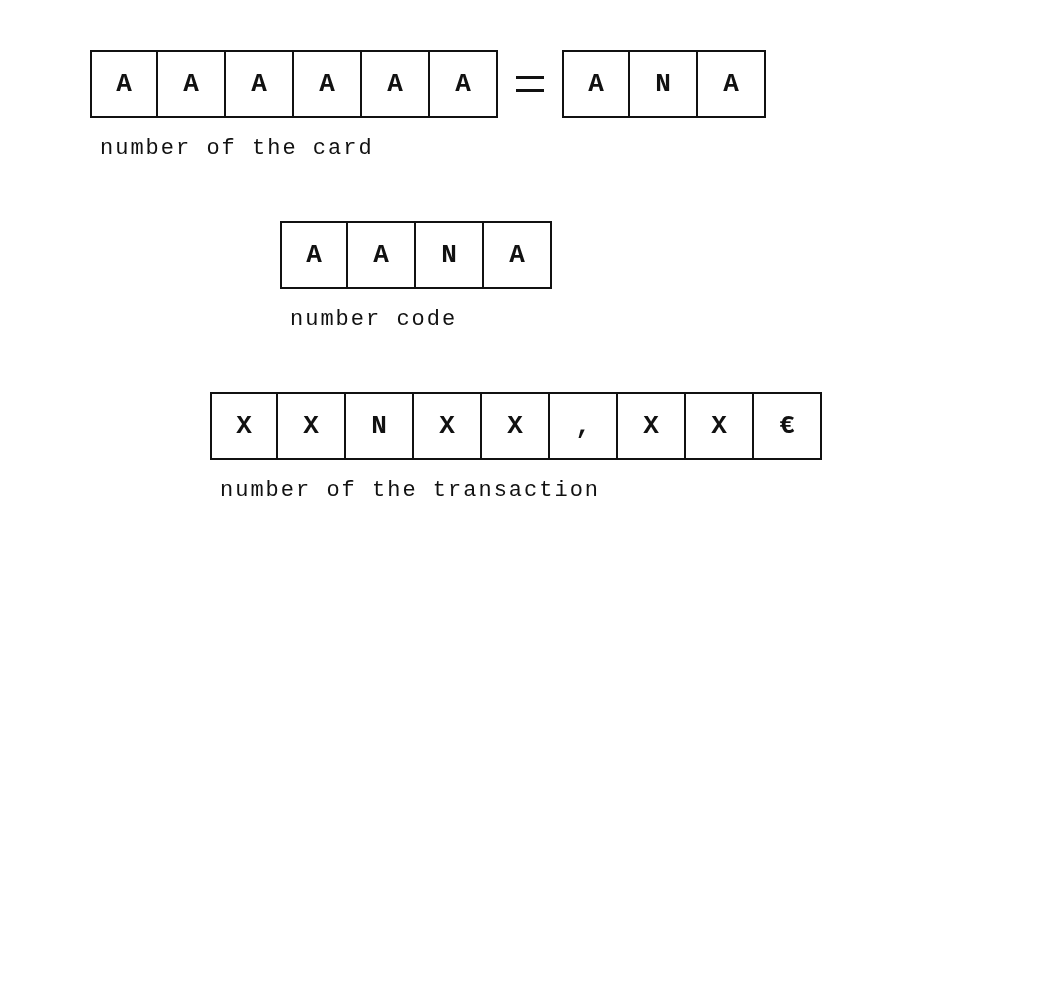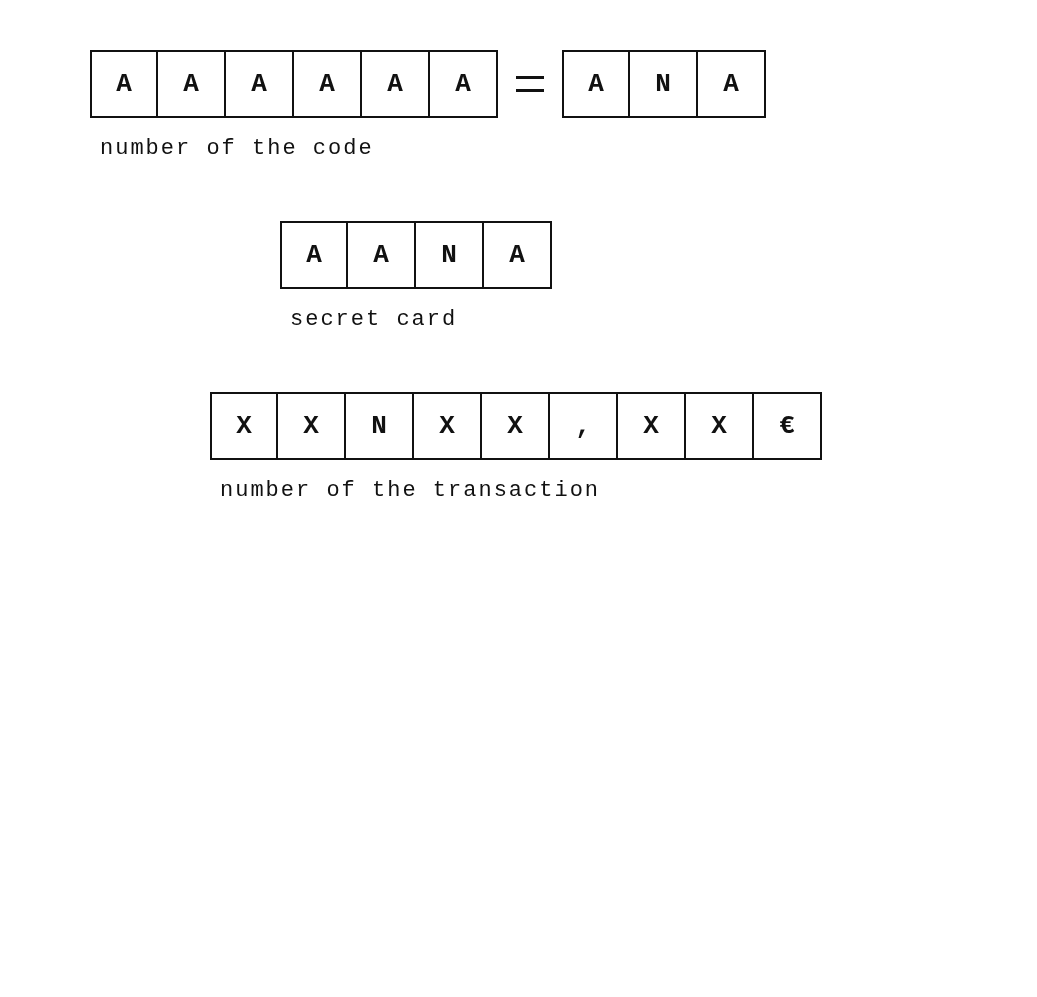--- a/index.html
+++ b/index.html
@@ -119,34 +119,34 @@
         <div class="dash"></div>
         <div class="dash"></div>
       </div>
       <div class="cell-group">
 
       <div class="cell">A</div>
           <div class="cell" style="border-left: none;">N</div>
           <div class="cell" style="border-left: none;">A</div>
         </div>
     </div>
-    <div class="label">number of the code</div>
+    <div class="label">number of the card</div>
   </div>
 
   <div class="section section-2">
     <div class="cell-row">
       <div class="cell-group">
 
       <div class="cell">A</div>
           <div class="cell" style="border-left: none;">A</div>
           <div class="cell" style="border-left: none;">N</div>
           <div class="cell" style="border-left: none;">A</div>
         </div>
     </div>
-    <div class="label">secret  card</div>
+    <div class="label">number  code</div>
   </div>
 
   <div class="section section-3">
     <div class="cell-row">
       <div class="cell-group">
 
       <div class="cell">X</div>
           <div class="cell" style="border-left: none;">X</div>
           <div class="cell" style="border-left: none;">N</div>
           <div class="cell" style="border-left: none;">X</div>

